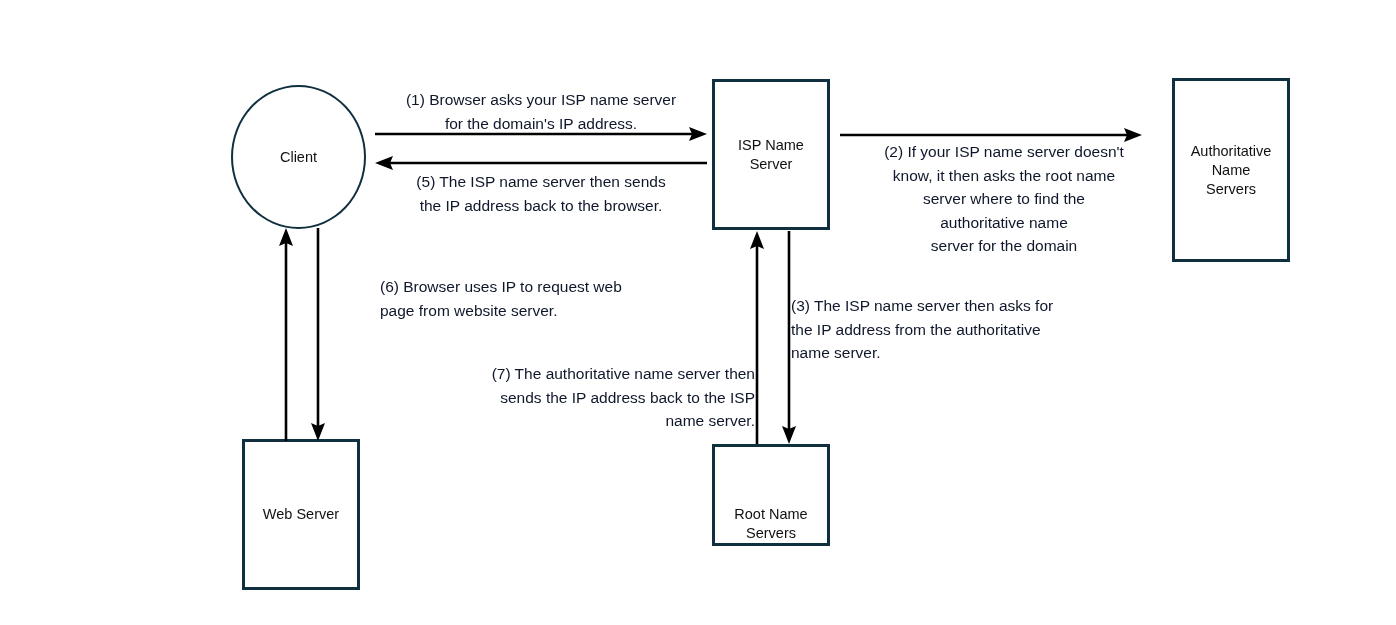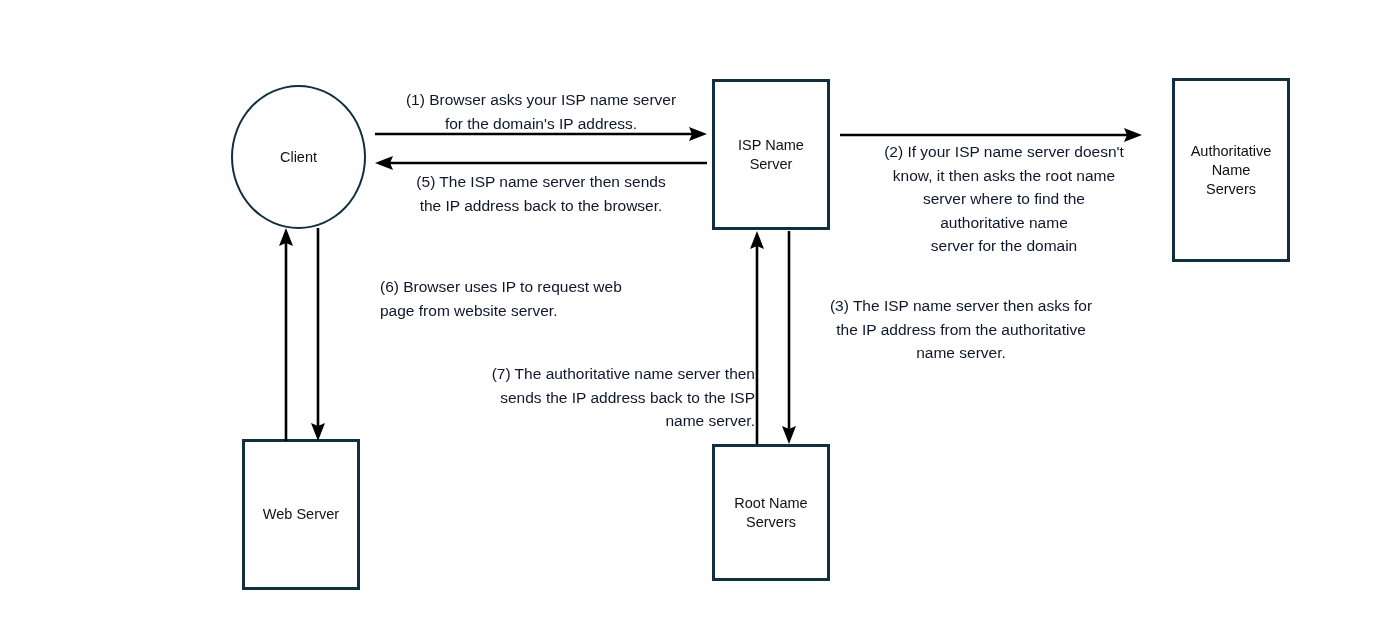--- a/index.html
+++ b/index.html
@@ -87,21 +87,21 @@
   <div class="node-box" style="left:1172px; top:78px; width:118px; height:184px;">
     <span class="node-label">Authoritative
 Name
 Servers</span>
   </div>
 
   <div class="node-box" style="left:242px; top:439px; width:118px; height:151px;">
     <span class="node-label">Web Server</span>
   </div>
 
-  <div class="node-box" style="left:712px; top:444px; width:118px; height:137px;">
+  <div class="node-box" style="left:712px; top:444px; width:118px; height:102px;align-items:flex-end;">
     <span class="node-label">Root Name
 Servers</span>
   </div>
 
   <svg class="arrow-svg" style="left:375px; top:124px; width:332px; height:20px;" viewBox="0 0 332 20">
     <line class="arrow-line" x1="0" y1="10" x2="320" y2="10"></line>
     <polygon class="arrow-head" points="332,10 314,3 317,10 314,17"></polygon>
   </svg>
 
   <svg class="arrow-svg" style="left:375px; top:153px; width:332px; height:20px;" viewBox="0 0 332 20">
@@ -136,21 +136,21 @@
 
   <div class="step-label center" style="left:375px; top:88px; width:332px;">(1) Browser asks your ISP name server
 for the domain's IP address.</div>
 
   <div class="step-label center" style="left:850px; top:140px; width:308px;">(2) If your ISP name server doesn't
 know, it then asks the root name
 server where to find the
 authoritative name
 server for the domain</div>
 
-  <div class="step-label left" style="left:791px; top:294px; width:340px;text-align:center;">(3) The ISP name server then asks for
+  <div class="step-label left" style="left:791px; top:294px; width:340px;">(3) The ISP name server then asks for
 the IP address from the authoritative
 name server.</div>
 
   <div class="step-label right" style="left:437px; top:362px; width:318px;">(7) The authoritative name server then
 sends the IP address back to the ISP
 name server.</div>
 
   <div class="step-label center" style="left:375px; top:170px; width:332px;">(5) The ISP name server then sends
 the IP address back to the browser.</div>
 

